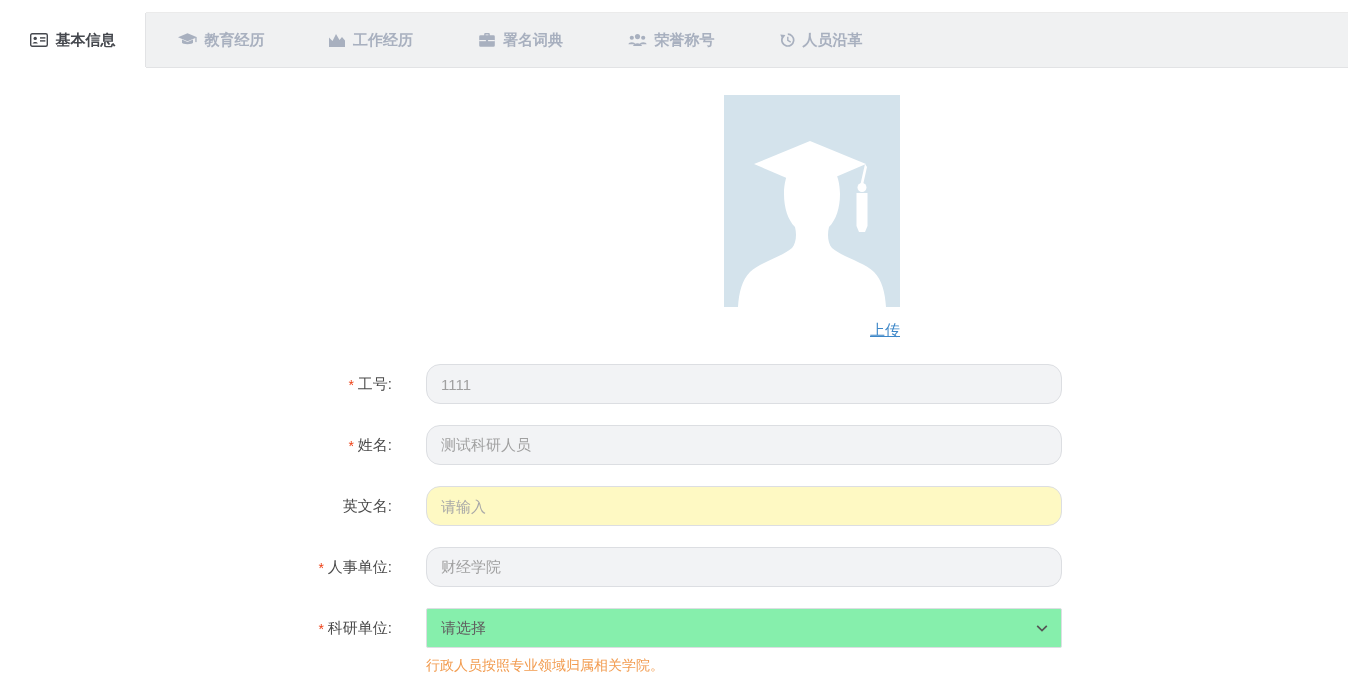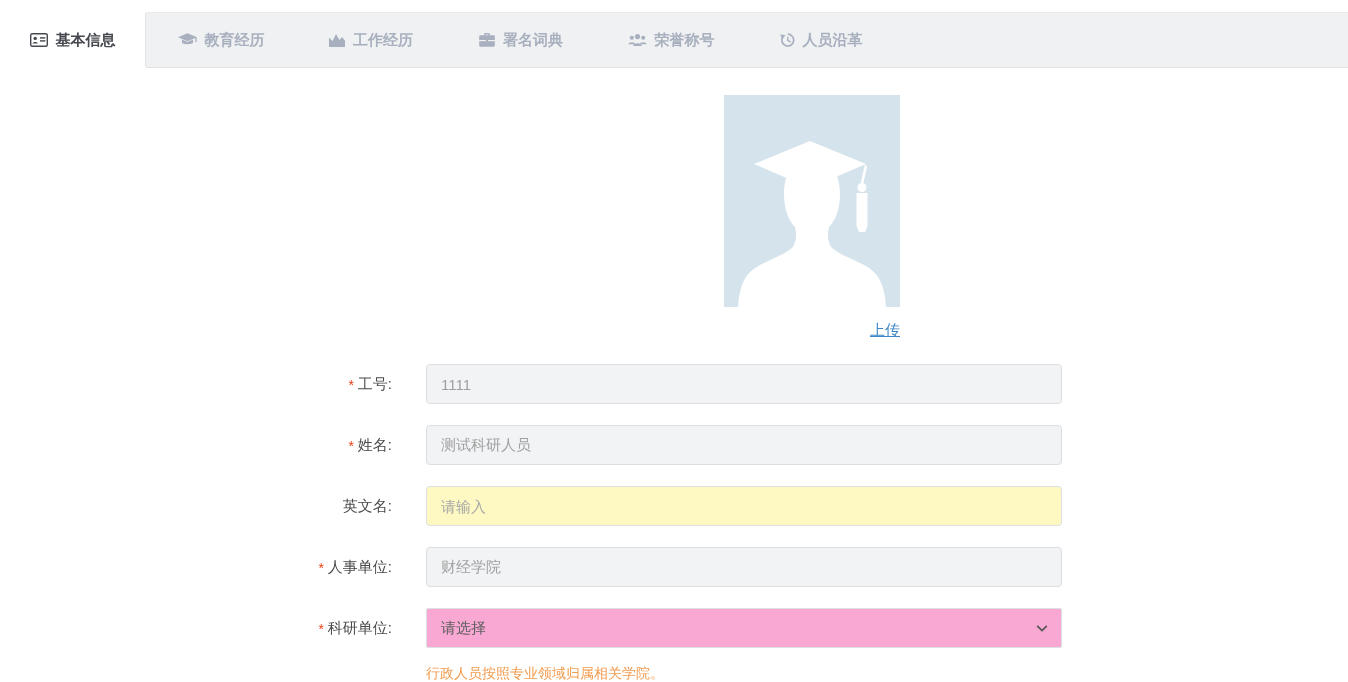--- a/index.html
+++ b/index.html
@@ -39,33 +39,33 @@
   .form-label {
     width:392px; text-align:right; font-size:15px; color:#4a4a4a;
     white-space:nowrap;
   }
   .req {
     color:#ed3f14; font-size:14px; margin-right:4px;
     position:relative; top:1px;
   }
   .field-box {
     margin-left:34px; width:636px; height:40px;
-    border:1px solid #dcdee2; border-radius:4px;
+    border:1px solid #dcdee2; border-radius:14px;
     font-size:15px; padding:0 14px; outline:none;
     font-family:"Liberation Sans", sans-serif;
   }
   input.field-box.disabled {
     background:#f2f3f5; color:#a0a0a0;
   }
   input.field-box.editable { background:#fef9c3; color:#666; }
   input.field-box.editable::placeholder { color:#a8a8a8; opacity:1; }
 
   .select-box {
     margin-left:34px; width:636px; height:40px;
-    border:1px solid #dcdee2; border-radius:2px; background:#f9a8d4;
+    border:1px solid #dcdee2; border-radius:2px; background:#86efac;
     display:flex; align-items:center; justify-content:space-between;
     padding:0 12px 0 14px; cursor:pointer;
   }
   .select-box .select-value { font-size:15px; color:#606060; }
   .select-box .chevron { display:flex; align-items:center; }
 
   .hint-row { margin-left:426px; margin-top:6px; }
   .hint-text { font-size:14px; color:#f29c50; }
 </style>
 </head>
@@ -188,21 +188,21 @@
     <input class="field-box editable" type="text" placeholder="请输入" style="">
   </div>
 
   <div class="form-row">
     <div class="form-label">
       <span class="req">*</span><span>人事单位:</span>
     </div>
     <input class="field-box disabled" type="text" disabled="" value="财经学院" style="">
   </div>
 
-  <div class="form-row" style="margin-bottom:16px;">
+  <div class="form-row" style="margin-bottom:8px;">
     <div class="form-label">
       <span class="req">*</span><span>科研单位:</span>
     </div>
     <div class="select-box">
       <span class="select-value">请选择</span>
       <span class="chevron">
         <svg width="14" height="14" viewBox="0 0 14 14">
           <path d="M2.2 4.8 L7 9.6 L11.8 4.8" fill="none" stroke="#555" stroke-width="1.7"></path>
         </svg>
       </span>

